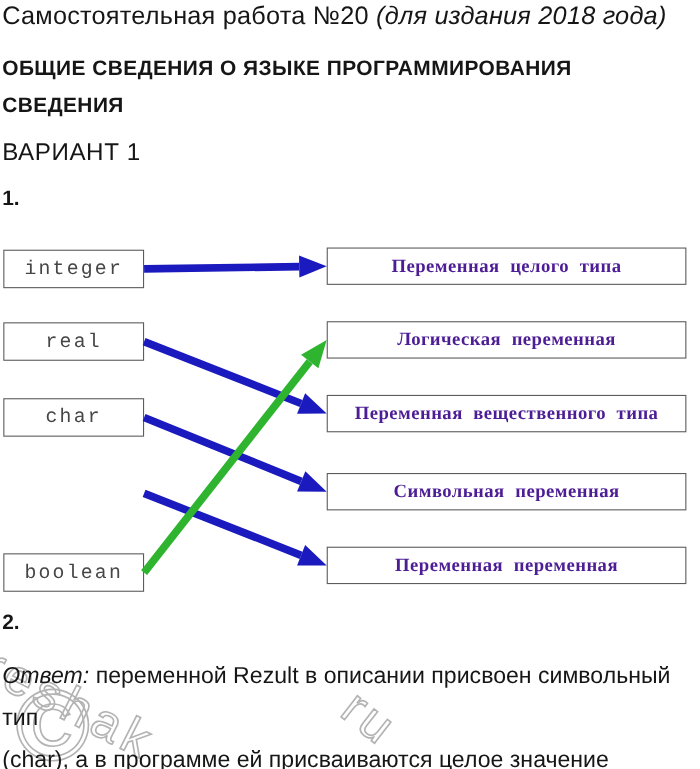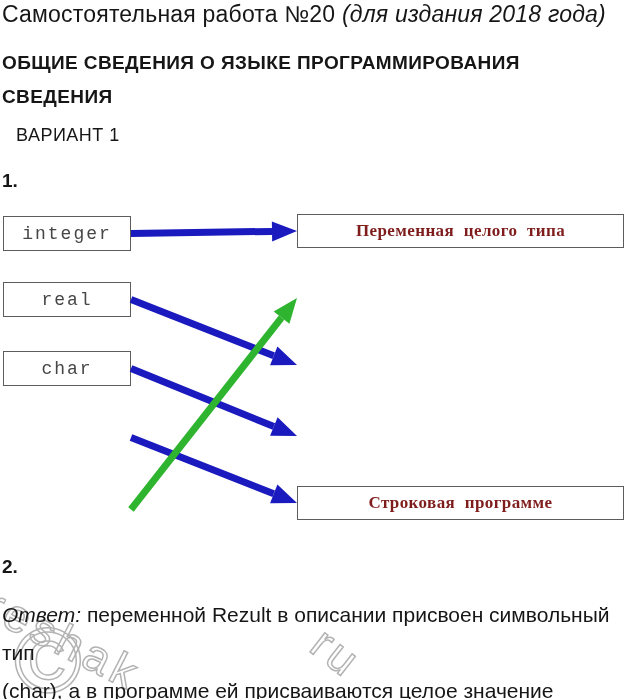--- a/index.html
+++ b/index.html
@@ -6,34 +6,34 @@
   body{
     width:636px;height:699px;position:relative;overflow:hidden;
     background:#ffffff;color:#161616;
     font-family:"Liberation Sans",sans-serif;
   }
   .layer{position:absolute;z-index:2;}
   
   .title{top:1px;left:2px;font-size:23px;letter-spacing:.2px;white-space:nowrap;}
   .title .note{font-style:italic;}
   .heading{top:46px;left:2px;font-size:19px;font-weight:bold;line-height:34px;letter-spacing:.4px;}
-  .variant{top:125px;left:16px;font-size:18px;letter-spacing:.5px;}
+  .variant{top:125px;left:2px;font-size:22px;letter-spacing:.5px;}
   .qnum{font-size:19px;font-weight:bold;}
   .q1{top:170px;left:2px;}
   .q2{top:556px;left:2px;}
   
-  .diagram{top:204px;left:0;width:636px;height:330px;}
+  .diagram{top:215px;left:0;width:636px;height:330px;}
   .box{position:absolute;border:1px solid #5c5c5c;background:#fff;
        display:flex;align-items:center;justify-content:center;box-sizing:border-box;}
   .lbox{left:3px;width:128px;height:35px;
         font-family:"Liberation Mono","DejaVu Sans Mono",monospace;
         font-size:18px;color:#464646;letter-spacing:2px;}
   .rbox{left:297px;width:327px;height:34px;
         font-family:"Liberation Serif","DejaVu Serif",serif;
-        font-size:17px;font-weight:bold;color:#7f1d1d;letter-spacing:.4px;word-spacing:5px;}
+        font-size:17px;font-weight:bold;color:#4c1d95;letter-spacing:.4px;word-spacing:5px;}
   .l0{top:12px}.l1{top:78px}.l2{top:147px}.l3{top:216px}.l4{top:288px}
   .r0{top:10px}.r1{top:77px}.r2{top:144px}.r3{top:215px}.r4{top:282px}
   .arrows{position:absolute;top:0;left:0;width:636px;height:330px;z-index:3;pointer-events:none;}
   
   .answer{top:596px;left:2px;width:630px;font-size:21px;line-height:38px;}
   .answer .label{font-style:italic;}
   
   .wm{position:absolute;z-index:1;color:rgba(0,0,0,0);
       -webkit-text-stroke:1.5px #b3b3b3;font-family:"Liberation Sans",sans-serif;}
   .wm-word{top:577px;left:1px;font-size:46px;letter-spacing:5px;
@@ -67,26 +67,38 @@
   <div class="layer diagram">
     <div class="box lbox l0">
         <span>integer</span>
       </div>
     <div class="box lbox l1">
         <span>real</span>
       </div>
     <div class="box lbox l2">
         <span>char</span>
       </div>
+    <div class="box lbox l4">
+        <span>boolean</span>
+      </div>
 
     <div class="box rbox r0">
         <span>Переменная целого типа</span>
       </div>
+    <div class="box rbox r1">
+        <span>Логическая переменная</span>
+      </div>
+    <div class="box rbox r2">
+        <span>Переменная вещественного типа</span>
+      </div>
+    <div class="box rbox r3">
+        <span>Символьная переменная</span>
+      </div>
     <div class="box rbox r4">
-        <span>Строковая программе</span>
+        <span>Переменная переменная</span>
       </div>
 
     <svg class="arrows" width="636" height="330" viewBox="0 0 636 330" xmlns="http://www.w3.org/2000/svg">
         <line x1="131" y1="29.5" x2="272.0028346535351" y2="27.3764633335311" stroke="#1a1abe" stroke-width="7"></line>
         <polygon points="297,27 272.15341998694754,37.375329472117066 271.85224932012267,17.37759719494513" fill="#1a1abe"></polygon>
         <line x1="131" y1="95.5" x2="273.74486062734036" y2="151.82402633187223" stroke="#1a1abe" stroke-width="7"></line>
         <polygon points="297,161 270.0744711600893,161.1260820809361 277.41525009459144,142.52197058280836" fill="#1a1abe"></polygon>
         <line x1="131" y1="164.5" x2="273.8413772288684" y2="222.58309013824467" stroke="#1a1abe" stroke-width="7"></line>
         <polygon points="297,232 270.0746132841663,231.84653924669732 277.6081411735705,213.31964102979202" fill="#1a1abe"></polygon>
         <line x1="131" y1="233.5" x2="273.74486062734036" y2="289.82402633187223" stroke="#1a1abe" stroke-width="7"></line>

